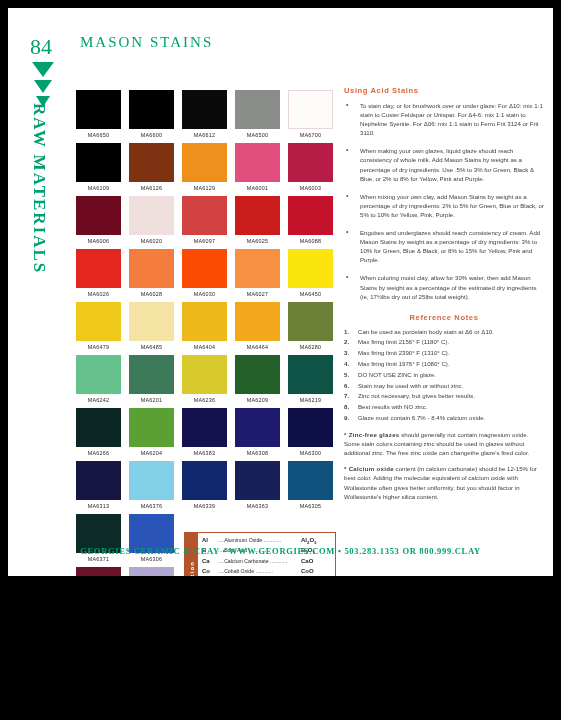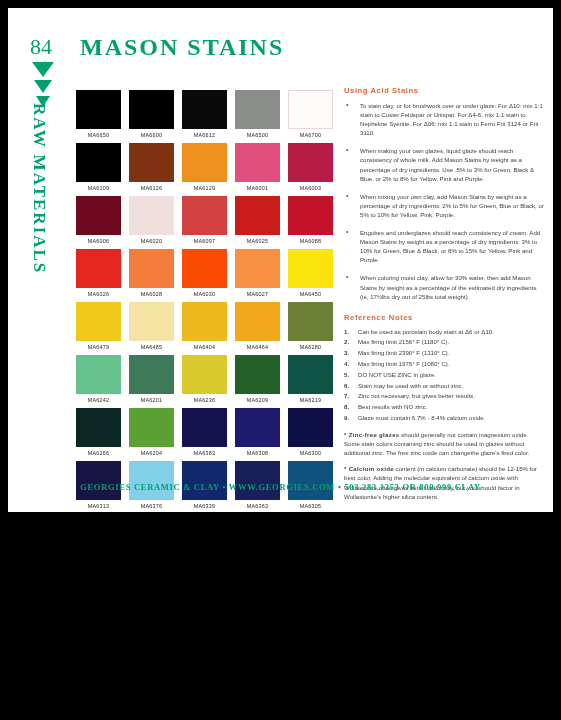--- a/index.html
+++ b/index.html
@@ -6,21 +6,21 @@
   html,body{margin:0;padding:0;}
   body{
     width:561px;height:720px;
     background:#000;
     font-family:"Liberation Sans", sans-serif;
     overflow:hidden;
   }
   #page{
     position:absolute;
     left:8px; top:8px;
-    width:545px; height:504px;
+    width:545px; height:568px;
     background:#ffffff;
     overflow:hidden;
   }
   
   #rail{
     position:absolute; left:0; top:0; width:62px; height:704px;
   }
   #page-number{
     position:absolute; left:22px; top:26px;
     font-family:"Liberation Serif", serif;
@@ -40,22 +40,22 @@
     transform:rotate(90deg); transform-origin:50% 50%;
     font-family:"Liberation Serif", serif;
     font-weight:bold;
     font-size:17px; letter-spacing:2px; color:#00a070;
     white-space:nowrap;
   }
   
   #title{
     position:absolute; left:72px; top:26px;
     font-family:"Liberation Serif", serif;
-    font-weight:bold;
-    font-size:24px; color:#00a070; letter-spacing:2px;
+    font-weight:normal;
+    font-size:15px; color:#00a070; letter-spacing:2px;
   }
   
   #swatch-grid{
     position:absolute; left:64px; top:82px;
     width:268px;
   }
   .srow{ display:flex; }
   .scell{ width:53px; margin-right:0px; }
   .sw{
     width:45px;height:39px;margin:0 auto;
@@ -131,21 +131,21 @@
   .ref-num{
     width:14px; flex:0 0 14px; font-size:6.1px;
     color:#414042; font-weight:bold;
   }
   .ref-text{ flex:1; font-size:6.1px; line-height:8.6px; color:#414042;}
   .note-para{
     font-size:6.1px; line-height:9.2px; color:#414042;
     margin-top:7px;
   }
   .note-para b{ font-weight:bold; letter-spacing:0.3px;}
-  #ref-head{ margin-top:12px; }
+  #ref-head{ margin-top:12px;text-align:center; }
   
   #footer{
     position:absolute; left:0; bottom:20px; width:545px;
     text-align:center;
     font-family:"Liberation Serif", serif;
     font-weight:bold;
     color:#00a070; font-size:8.5px; letter-spacing:0.7px;
   }
 </style>
 </head>

